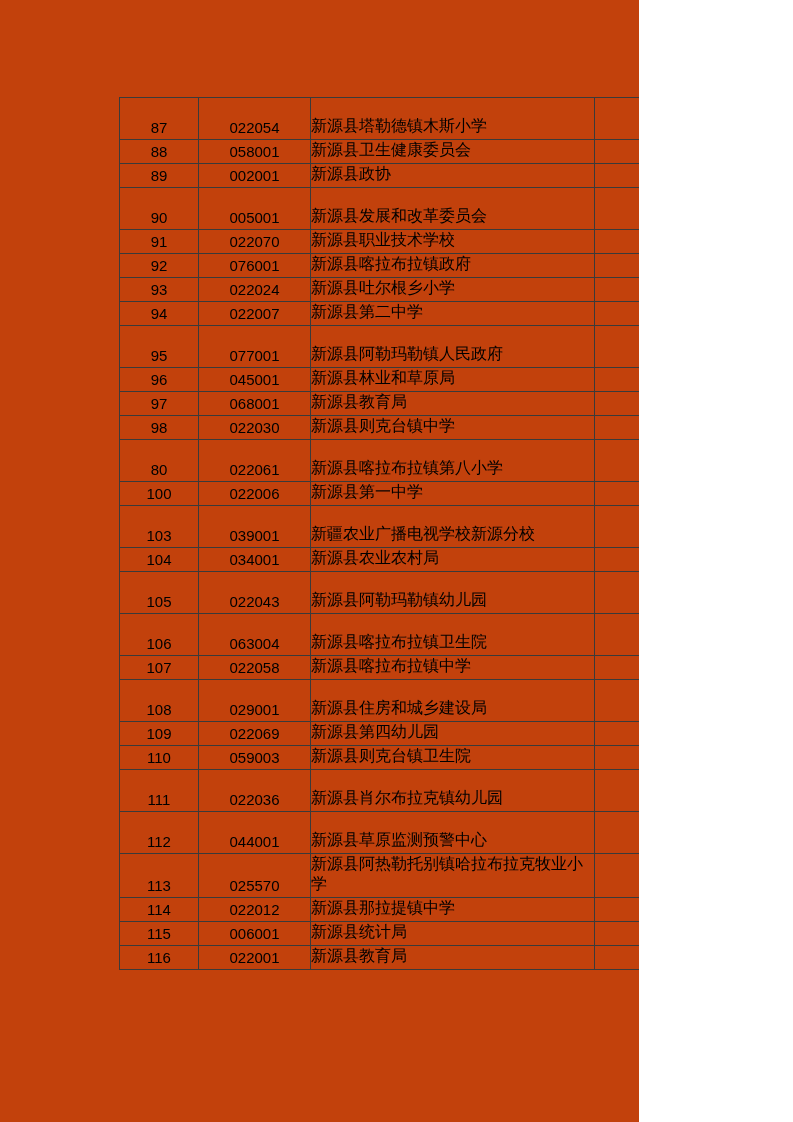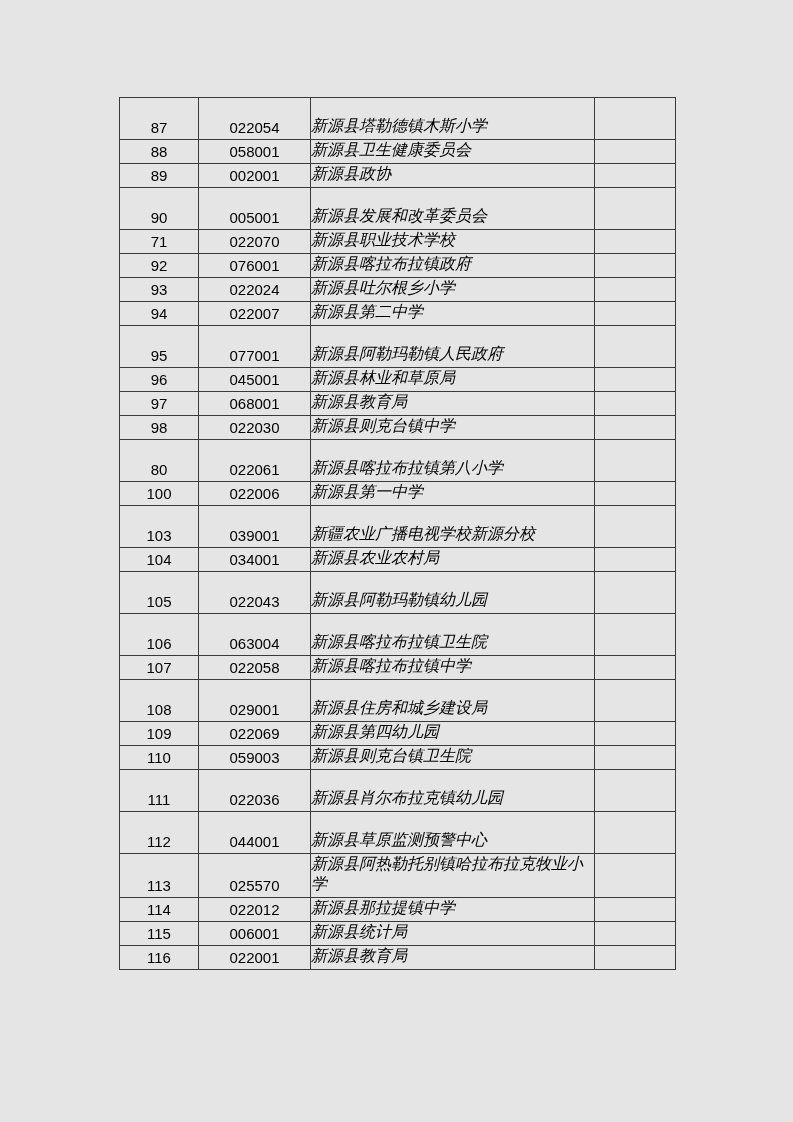--- a/index.html
+++ b/index.html
@@ -2,23 +2,23 @@
 <html><head>
 <meta charset="utf-8">
 <style>
   html, body {
     margin: 0;
     padding: 0;
     background: #ffffff;
   }
   .page {
     position: relative;
-    width: 793px;
+    width: 639px;
     height: 1122px;
-    background: #e5e5e5;
+    background: #c2410c;
     overflow: hidden;
   }
   table.org-table {
     position: absolute;
     left: 119px;
     top: 97px;
     border-collapse: collapse;
     table-layout: fixed;
     width: 556px;
   }
@@ -38,21 +38,20 @@
     line-height: 1.15;
   }
   td.col-name {
     text-align: left;
     padding-left: 3px;
     padding-right: 3px;
     font-family: "Liberation Serif", serif;
     font-size: 16px;
     line-height: 1.25;
     word-break: break-all;
-    font-style: italic;
   }
   td.col-blank { }
 </style>
 </head>
 <body>
 
 <div class="page">
   <table class="org-table">
     <colgroup>
       <col style="width:79px">
@@ -79,21 +78,21 @@
           <td class="col-name">新源县政协</td>
           <td class="col-blank"></td>
         </tr>
         <tr class="tall">
           <td class="col-num">90</td>
           <td class="col-code">005001</td>
           <td class="col-name">新源县发展和改革委员会</td>
           <td class="col-blank"></td>
         </tr>
         <tr class="normal">
-          <td class="col-num">71</td>
+          <td class="col-num">91</td>
           <td class="col-code">022070</td>
           <td class="col-name">新源县职业技术学校</td>
           <td class="col-blank"></td>
         </tr>
         <tr class="normal">
           <td class="col-num">92</td>
           <td class="col-code">076001</td>
           <td class="col-name">新源县喀拉布拉镇政府</td>
           <td class="col-blank"></td>
         </tr>

